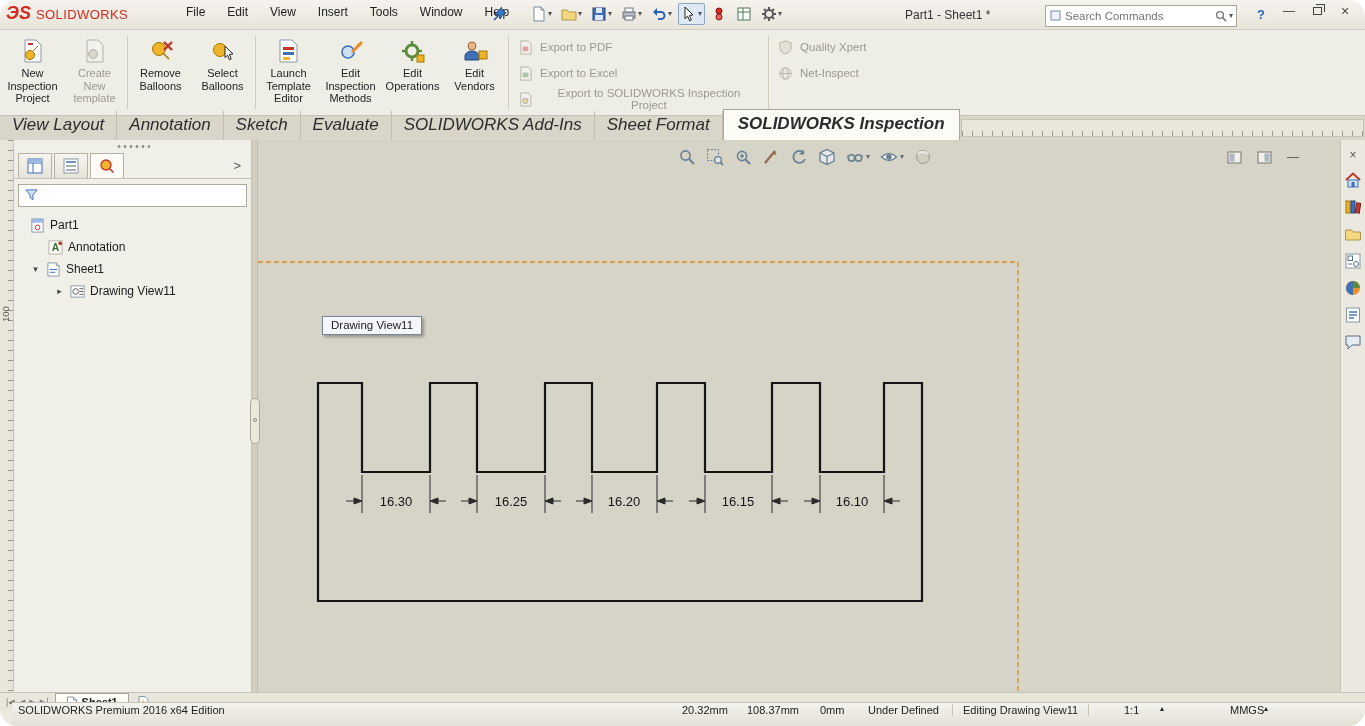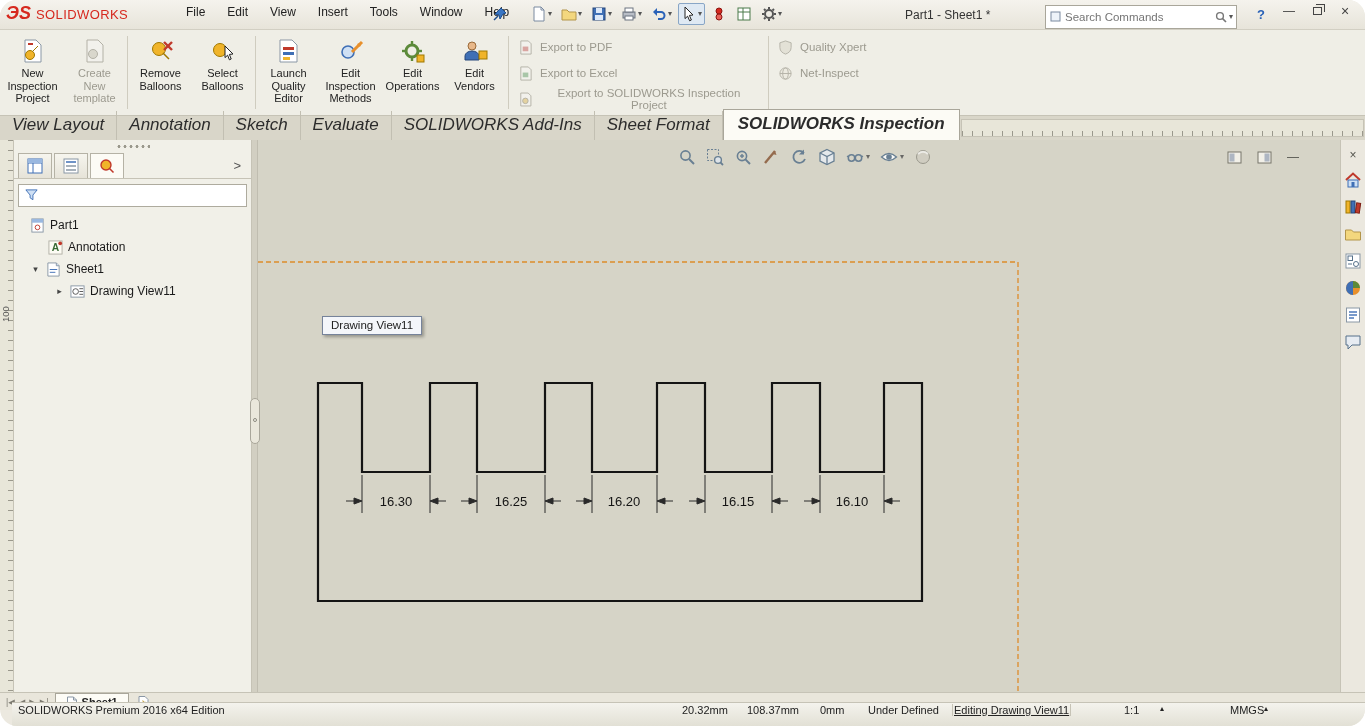--- a/index.html
+++ b/index.html
@@ -13,21 +13,21 @@
   .logo-mark{color:#d6281e;font-weight:bold;font-style:italic;font-size:18px;}
   .logo-text{color:#d6281e;font-weight:normal;font-size:13px;letter-spacing:.4px;}
   .menubar{position:absolute;left:175px;top:0;height:30px;display:flex;align-items:flex-start;}
   .menu-item{padding:5px 11px;cursor:default;}
   .pin-slot{position:absolute;left:492px;top:6px;}
   .qat{position:absolute;left:528px;top:3px;display:flex;align-items:center;gap:3px;}
   .tbtn{display:flex;align-items:center;padding:2px;border:1px solid transparent;border-radius:2px;}
   .tbtn.pressed{border-color:#89a6c6;background:#dfe9f3;}
   .caret{font-size:8px;color:#555;margin-left:1px;line-height:8px;}
   .doc-title{position:absolute;left:905px;top:8px;font-size:12px;color:#333;}
-  .searchbox{position:absolute;right:128px;top:5px;width:192px;height:24px;background:#fff;border:1px solid #a9a69a;display:flex;align-items:center;padding:4px 3px;}
+  .searchbox{position:absolute;right:128px;top:5px;width:192px;height:16px;background:#fff;border:1px solid #a9a69a;display:flex;align-items:center;padding:10px 3px;}
   .searchbox input{flex:1;border:none;outline:none;font-size:11.5px;font-family:"Liberation Sans",sans-serif;color:#444;background:transparent;min-width:0;}
   .help-btn{position:absolute;right:100px;top:7px;color:#2a62b8;font-weight:bold;font-size:13px;}
   .wctl{position:absolute;top:0;height:22px;display:flex;align-items:center;justify-content:center;width:28px;color:#444;}
   .wctl.min{right:62px;}  .wctl.max{right:34px;}  .wctl.close{right:6px;font-size:14px;}
   .maxbox{width:9px;height:8px;border:1px solid #444;box-shadow:2px -2px 0 -0px #ece9e0,3px -3px 0 0px #444;}
 
   
   .ribbon{position:absolute;top:30px;left:0;right:0;height:86px;background:#efeee6;border-bottom:1px solid #c6c3b6;}
   .rbtn{position:absolute;top:2px;width:61px;height:82px;display:flex;flex-direction:column;align-items:center;padding-top:5px;gap:3px;border:1px solid transparent;}
   .rbtn .lbl{white-space:pre-line;text-align:center;font-size:11px;line-height:12.5px;color:#222;}
@@ -81,21 +81,21 @@
   .nav{display:flex;align-items:center;gap:4px;color:#7c7a70;padding:0 6px;font-size:8.5px;}
   .sheet-tab{display:flex;align-items:center;gap:4px;background:#fdfcf6;border:1px solid #a9a69a;border-bottom:none;height:17px;padding:0 10px;font-weight:bold;}
   .addsheet{margin-left:8px;display:flex;align-items:center;}
 
   
   .statusbar{position:absolute;left:12px;right:0;bottom:0;height:24px;background:linear-gradient(#f4f3ed,#e2e0d5);border-top:1px solid #c6c3b6;font-size:11px;color:#222;}
   .statusbar span{position:absolute;top:1px;white-space:nowrap;}
   .st-edition{left:6px;}
   .st-x{left:670px;} .st-y{left:735px;} .st-z{left:808px;}
   .st-constraint{left:856px;}
-  .st-mode{left:940px;border-left:1px solid #c6c3b6;border-right:1px solid #c6c3b6;padding:0 1px;text-decoration:underline;}
+  .st-mode{left:940px;border-left:1px solid #c6c3b6;border-right:1px solid #c6c3b6;padding:0 10px;}
   .st-scale{left:1112px;} .st-scale-caret{left:1148px;font-size:8px;}
   .st-units{left:1218px;} .st-units-caret{left:1252px;font-size:8px;}
 </style>
 </head>
 <body>
 
 <div class="app">
 
   <div class="titlebar">
     <div class="logo">
@@ -254,21 +254,21 @@
     <div class="rsep" style="left:255px"></div>
 
     <div class="rbtn" style="left:258px">
       <svg class="ic24" width="26" height="26" viewBox="0 0 26 26">
           <path d="M4 2 h12 l5 5 v17 H4 Z" fill="#fff" stroke="#8a97a5"></path>
           <rect x="7" y="9" width="11" height="3" fill="#c0392b"></rect>
           <rect x="7" y="14" width="11" height="3" fill="#3f6fb5"></rect>
           <rect x="7" y="19" width="7" height="3" fill="#f0b42a"></rect>
         </svg>
       <span class="lbl">Launch
-Quality
+Template
 Editor</span>
     </div>
     <div class="rbtn" style="left:320px">
       <svg class="ic24" width="26" height="26" viewBox="0 0 26 26">
           <circle cx="10" cy="14" r="6" fill="#cfe0f4" stroke="#3f6fb5" stroke-width="1.6"></circle>
           <path d="M14 14 L24 4" stroke="#e8902c" stroke-width="3"></path>
           <path d="M24 4 l-2 5 l-3 -3 Z" fill="#e8902c"></path>
         </svg>
       <span class="lbl">Edit
 Inspection

